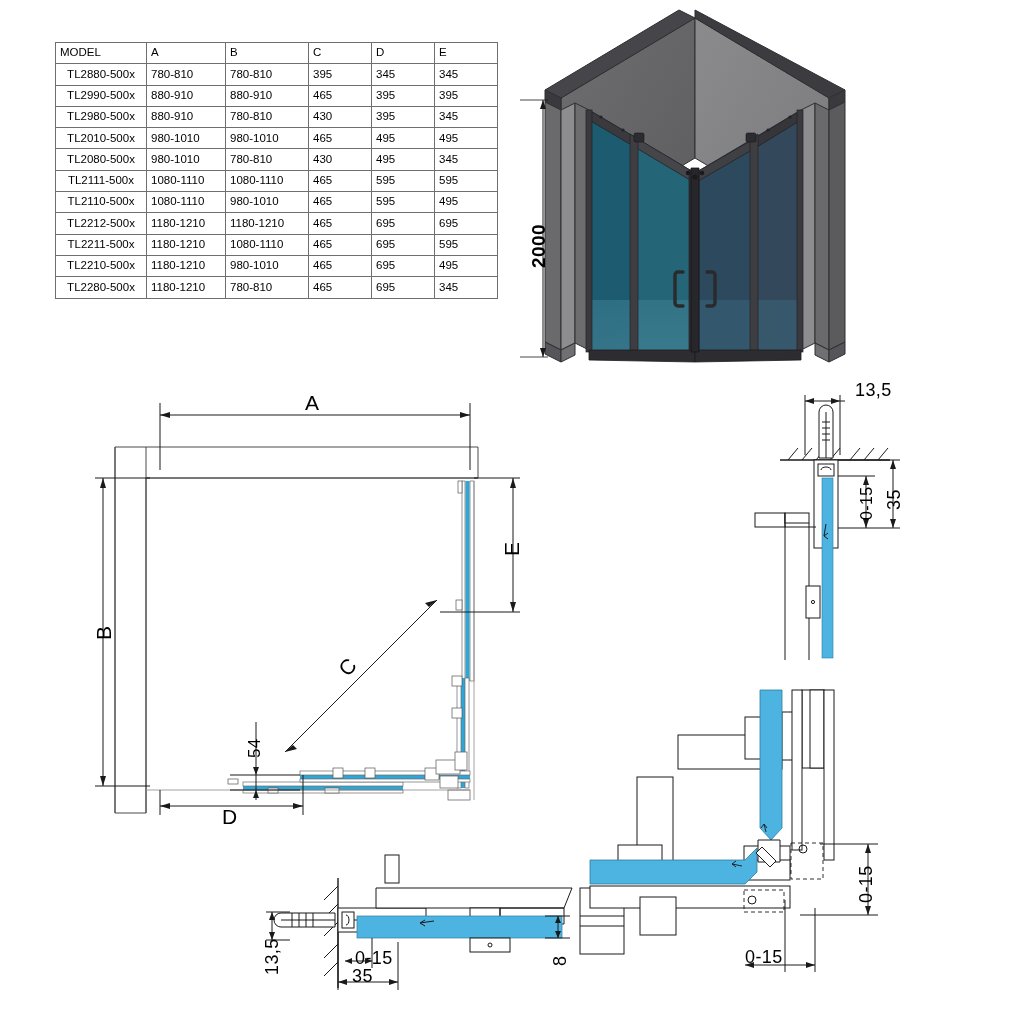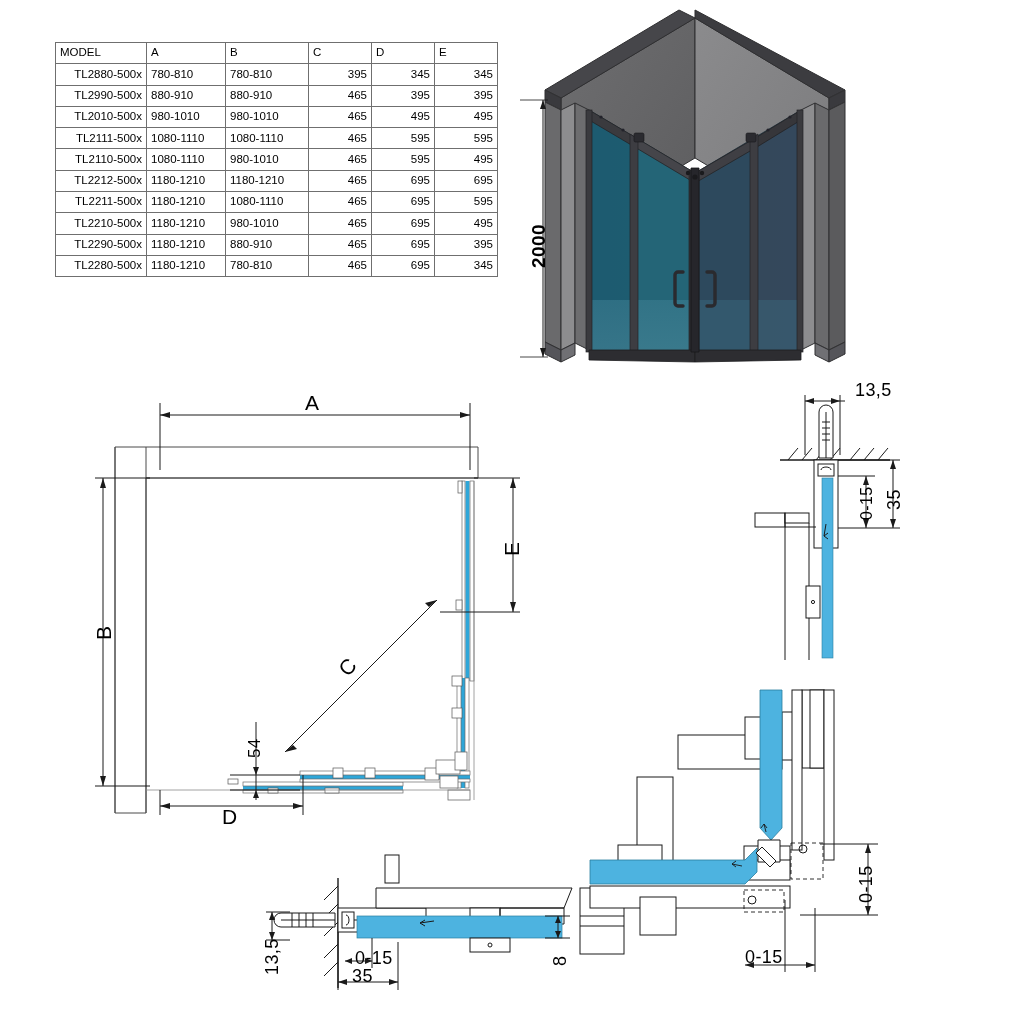--- a/index.html
+++ b/index.html
@@ -6,24 +6,24 @@
   html,body{margin:0;padding:0;background:#ffffff;}
   body{width:1024px;height:1024px;position:relative;overflow:hidden;
        font-family:"Liberation Sans","DejaVu Sans",sans-serif;color:#000;}
   .sheet{position:absolute;left:0;top:0;width:884px;height:1024px;padding-left:47px;}
 
   
   #spec-table{position:absolute;left:55px;top:42px;border-collapse:collapse;
               font-size:11.5px;line-height:1;}
   #spec-table td{border:1px solid #6f6f6f;height:20.3px;padding:0 4px;
                  white-space:nowrap;vertical-align:middle;}
-  #spec-table td.model{width:82px;text-align:right;}
+  #spec-table td.model{width:82px;text-align:center;}
   #spec-table td.a{width:70px;text-align:left;}
   #spec-table td.b{width:74px;text-align:left;}
-  #spec-table td.c,#spec-table td.d,#spec-table td.e{width:54px;text-align:right;}
+  #spec-table td.c,#spec-table td.d,#spec-table td.e{width:54px;}
   #spec-table tr.hdr td{text-align:left;}
   #spec-table tr.hdr td.c,#spec-table tr.hdr td.d,#spec-table tr.hdr td.e{text-align:left;}
 
   
   .vec{position:absolute;left:0;top:0;width:1024px;height:1024px;
        pointer-events:none;overflow:visible;}
   .dimtxt{position:absolute;font-size:18px;letter-spacing:.4px;
           color:#000;white-space:nowrap;}
   .rot90{transform:rotate(-90deg);transform-origin:left top;}
 </style>
@@ -52,28 +52,44 @@
         </tr>
         <tr>
           <td class="model">TL2990-500x</td>
           <td class="a">880-910</td>
           <td class="b">880-910</td>
           <td class="c">465</td>
           <td class="d">395</td>
           <td class="e">395</td>
         </tr>
         <tr>
+          <td class="model">TL2980-500x</td>
+          <td class="a">880-910</td>
+          <td class="b">780-810</td>
+          <td class="c">430</td>
+          <td class="d">395</td>
+          <td class="e">345</td>
+        </tr>
+        <tr>
           <td class="model">TL2010-500x</td>
           <td class="a">980-1010</td>
           <td class="b">980-1010</td>
           <td class="c">465</td>
           <td class="d">495</td>
           <td class="e">495</td>
         </tr>
         <tr>
+          <td class="model">TL2080-500x</td>
+          <td class="a">980-1010</td>
+          <td class="b">780-810</td>
+          <td class="c">430</td>
+          <td class="d">495</td>
+          <td class="e">345</td>
+        </tr>
+        <tr>
           <td class="model">TL2111-500x</td>
           <td class="a">1080-1110</td>
           <td class="b">1080-1110</td>
           <td class="c">465</td>
           <td class="d">595</td>
           <td class="e">595</td>
         </tr>
         <tr>
           <td class="model">TL2110-500x</td>
           <td class="a">1080-1110</td>
@@ -98,28 +114,20 @@
           <td class="d">695</td>
           <td class="e">595</td>
         </tr>
         <tr>
           <td class="model">TL2210-500x</td>
           <td class="a">1180-1210</td>
           <td class="b">980-1010</td>
           <td class="c">465</td>
           <td class="d">695</td>
           <td class="e">495</td>
-        </tr>
-        <tr>
-          <td class="model">TL2290-500x</td>
-          <td class="a">1180-1210</td>
-          <td class="b">880-910</td>
-          <td class="c">465</td>
-          <td class="d">695</td>
-          <td class="e">395</td>
         </tr>
         <tr>
           <td class="model">TL2280-500x</td>
           <td class="a">1180-1210</td>
           <td class="b">780-810</td>
           <td class="c">465</td>
           <td class="d">695</td>
           <td class="e">345</td>
         </tr>
       </tbody>

